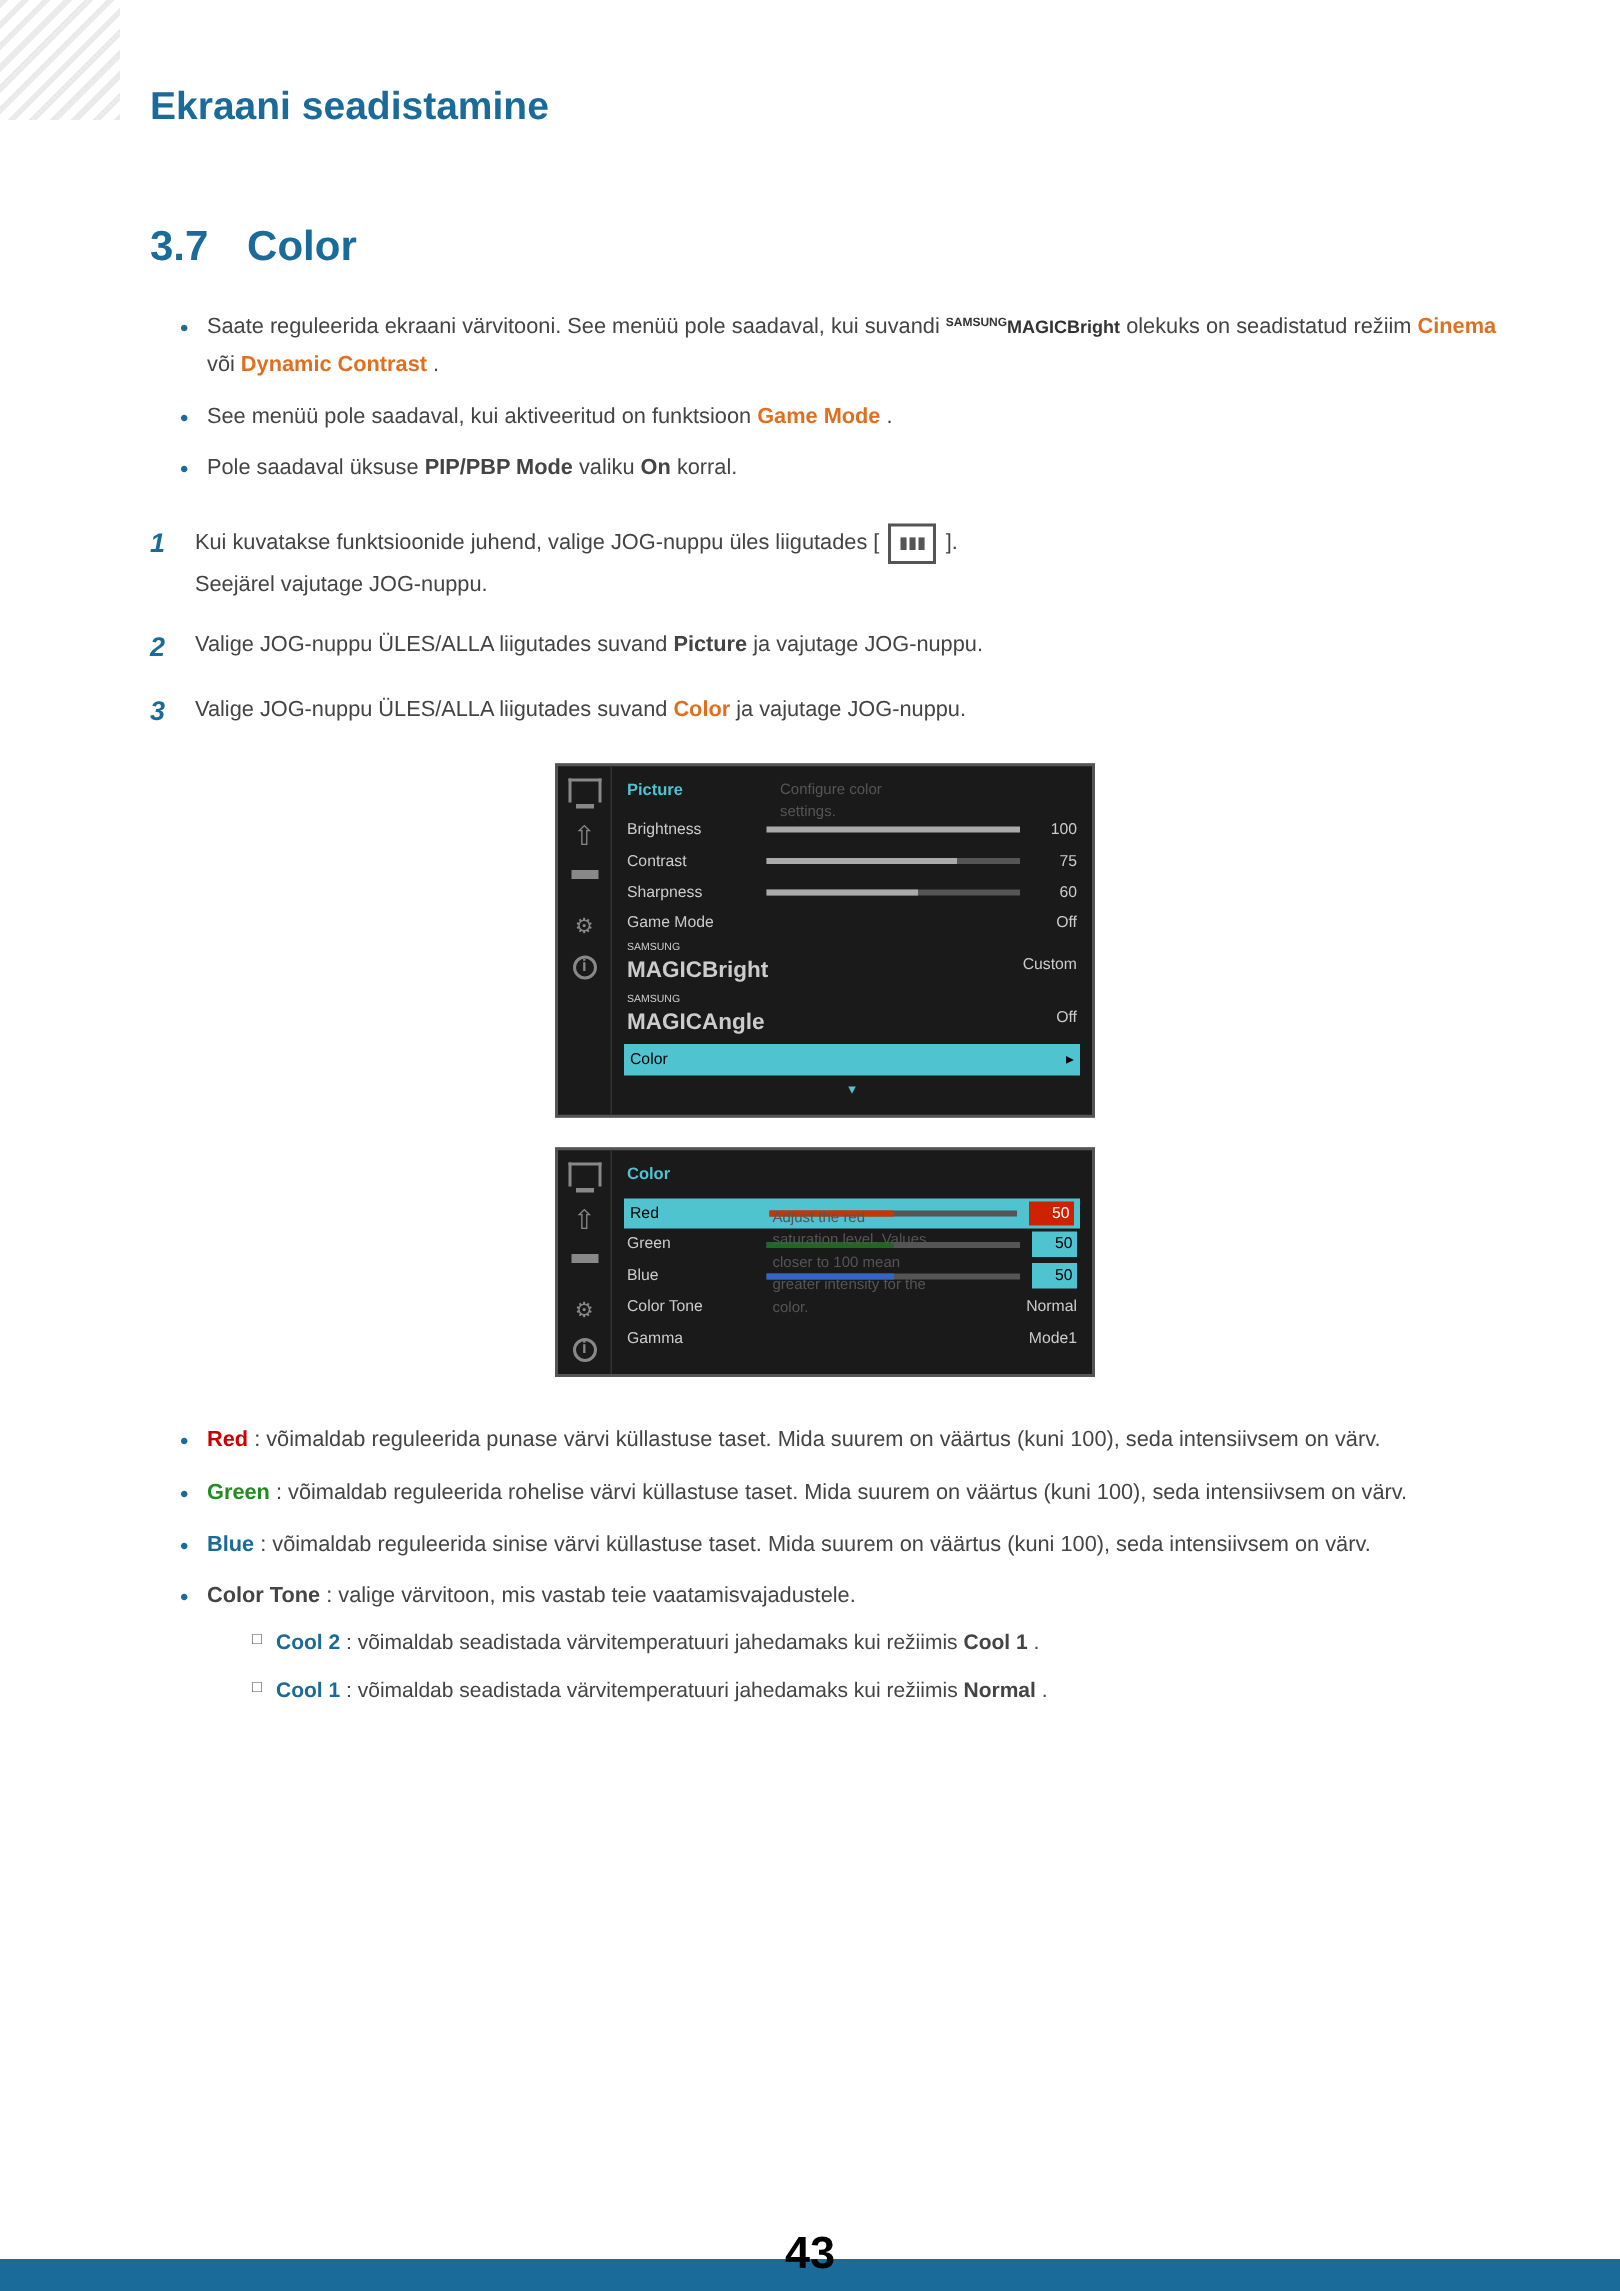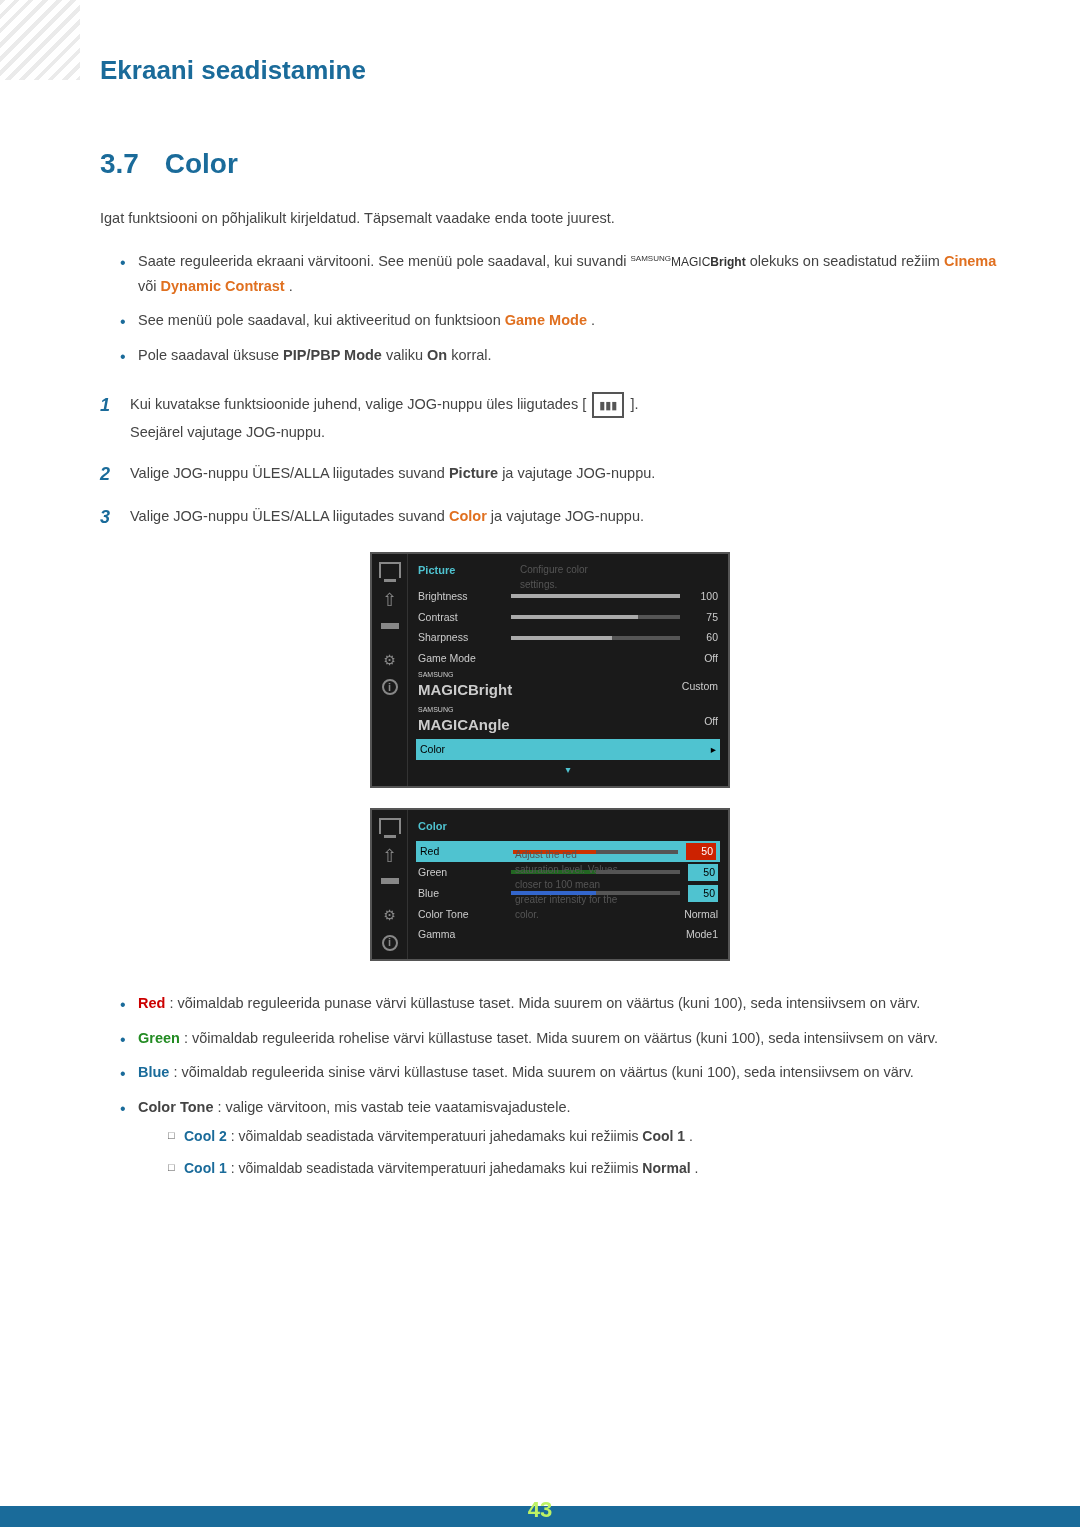--- a/index.html
+++ b/index.html
@@ -94,21 +94,21 @@
 
     .highlight-orange { color: #e07020; font-weight: bold; }
     .highlight-blue { color: #1a6b9a; font-weight: bold; }
     .highlight-bold { font-weight: bold; }
     .highlight-red { color: #cc0000; font-weight: bold; }
     .highlight-green { color: #228b22; font-weight: bold; }
 
     
     .brand-magic {
       font-size: 12px;
-      font-weight: normal;
+      font-weight: bold;
       color: #333;
       vertical-align: middle;
     }
     .brand-magic sup {
       font-size: 8px;
       vertical-align: super;
     }
 
     
     .sub-section-heading {
@@ -330,22 +330,22 @@
       align-items: center;
       justify-content: flex-end;
       padding: 0 30px;
       flex-direction: column;
     }
     .bottom-bar-text {
       color: #fff;
       font-size: 13px;
     }
     .bottom-bar-num {
-      color: #bef264;
-      font-size: 22px;
+      color: #000000;
+      font-size: 30px;
       font-weight: bold;
       margin-left: 0;
     }
 
     .screenshot-wrapper {
       position: relative;
       display: flex;
       justify-content: center;
     }
 
@@ -380,21 +380,20 @@
 
 <div class="page-wrapper">
 
   <h1 class="page-title">Ekraani seadistamine</h1>
 
   <h2 class="section-heading">
     <span class="section-number">3.7</span>
     <span>Color</span>
   </h2>
 
-  <p class="intro-text">Igat funktsiooni on põhjalikult kirjeldatud. Täpsemalt vaadake enda toote juurest.</p>
 
   <ul class="bullet-list">
     <li>
       <span>Saate reguleerida ekraani värvitooni. See menüü pole saadaval, kui suvandi </span>
       <span class="brand-magic"><sup>SAMSUNG</sup>MAGIC<b>Bright</b></span>
       <span> olekuks on seadistatud režiim </span>
       <span class="highlight-orange">Cinema</span>
       <span> või </span>
       <span class="highlight-orange">Dynamic Contrast</span>
       <span>.</span>

